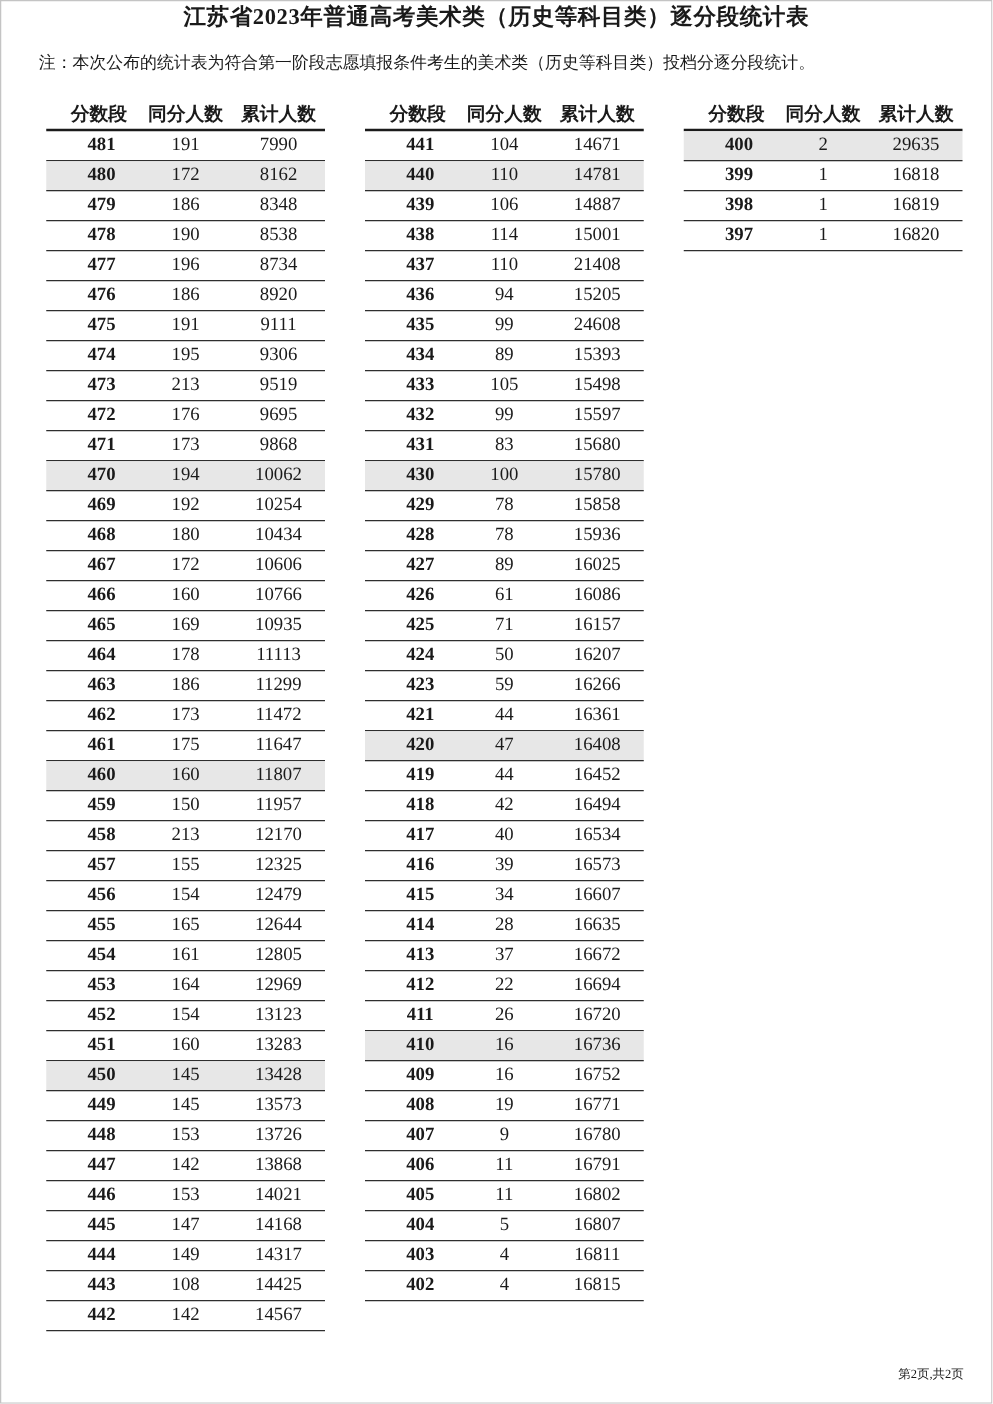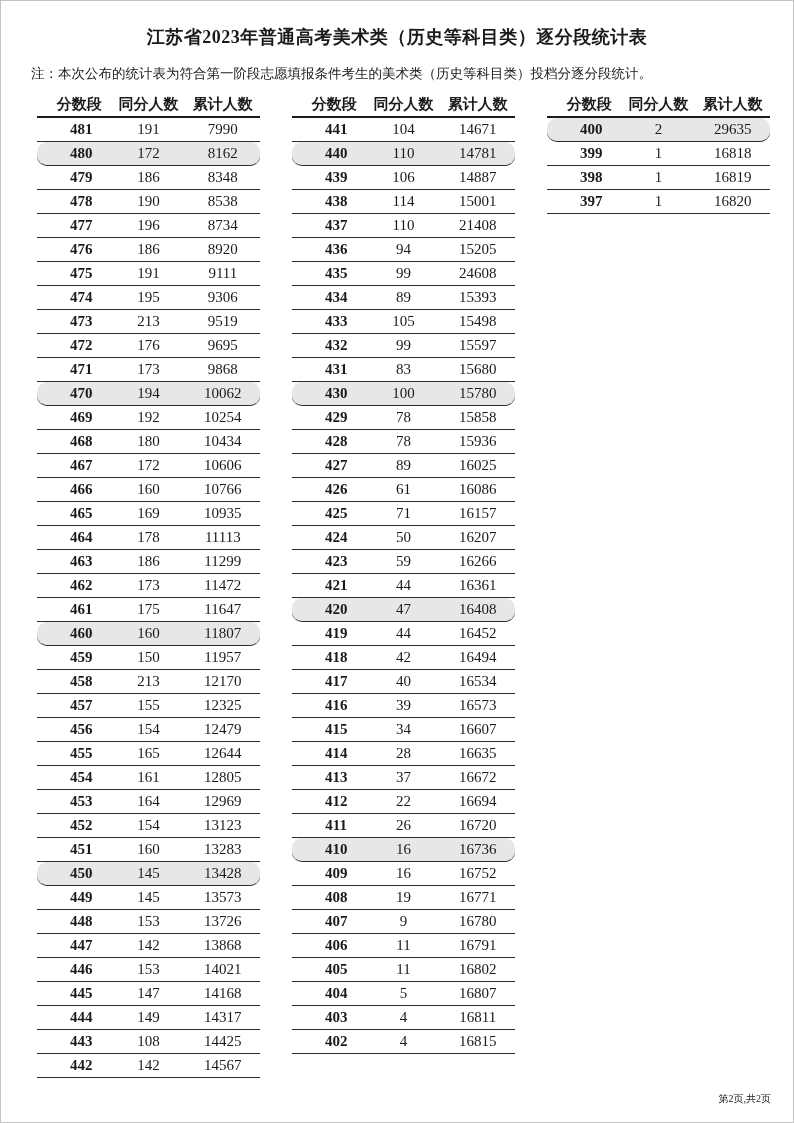--- a/index.html
+++ b/index.html
@@ -8,21 +8,20 @@
     width:794px; height:1123px;
     box-sizing:border-box;
     background:#ffffff;
     border:1px solid #c4c4c4;
     font-family:"Liberation Serif","DejaVu Serif",serif;
     color:#1a1a1a;
     overflow:hidden;
   }
   .title {
     margin:0;
-    padding-top:24px;
     text-align:center;
     font-size:18px;
     font-weight:bold;
     letter-spacing:0.5px;
   }
   .note {
     margin:16px 0 0 30px;
     font-size:13.5px;
   }
   .tables {
@@ -35,32 +34,33 @@
   .thead {
     display:grid;
     grid-template-columns:1fr 1fr 1fr;
     height:26px;
     box-sizing:border-box;
     align-items:center;
     text-align:center;
     font-weight:bold;
     font-size:15px;
     border-bottom:2px solid #1b1b1b;
+    margin-top:11px;
   }
   .trow {
     display:grid;
     grid-template-columns:1fr 1fr 1fr;
     height:24px;
     box-sizing:border-box;
     align-items:center;
     text-align:center;
     font-size:15px;
     border-bottom:1px solid #2e2e2e;
   }
-  .trow.hl { background:#e7e7e7;border-radius:10px; }
+  .trow.hl { background:#e7e7e7; }
   .cell { display:block; }
   .cell.score { font-weight:bold; padding-left:14px; }
   .thead .cell.score { padding-left:10px; }
   .footer {
     position:absolute;
     right:22px; bottom:16px;
     font-size:10px;
     color:#1a1a1a;
   }
 </style>

